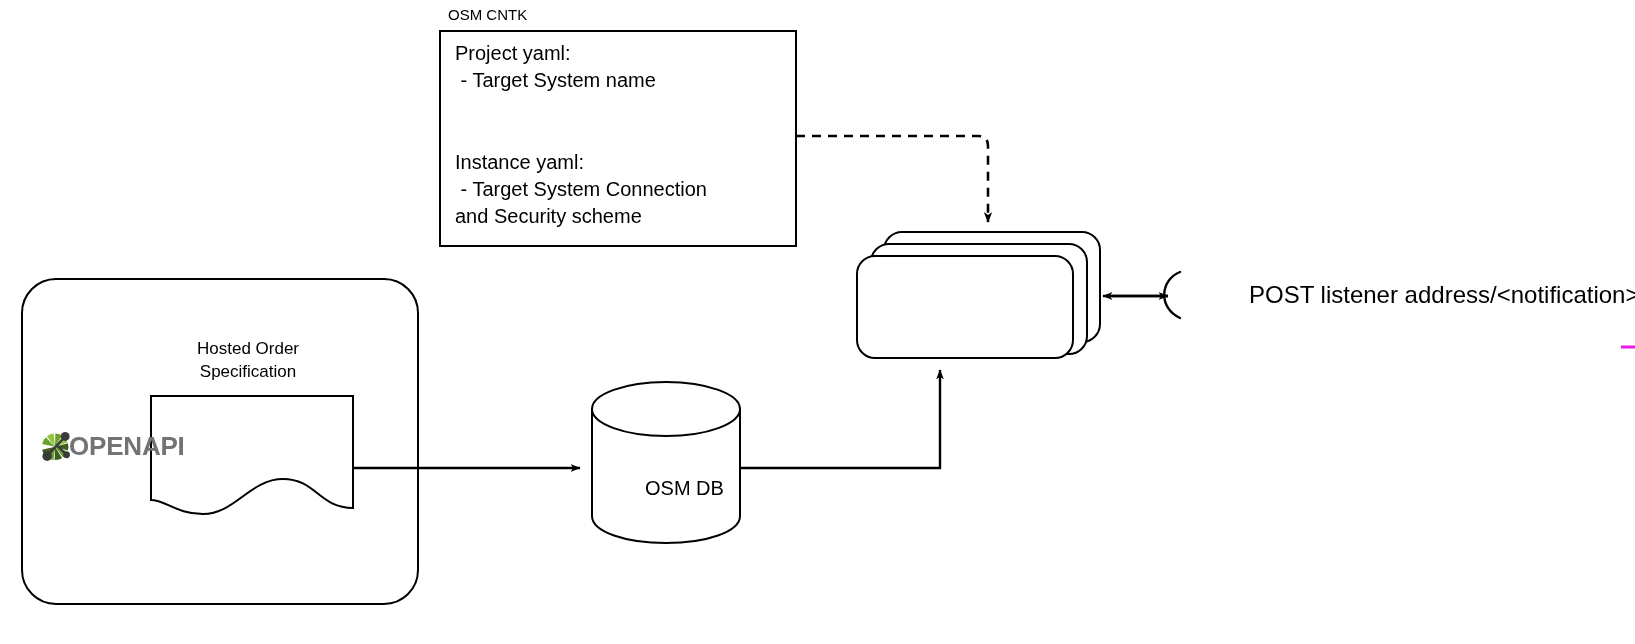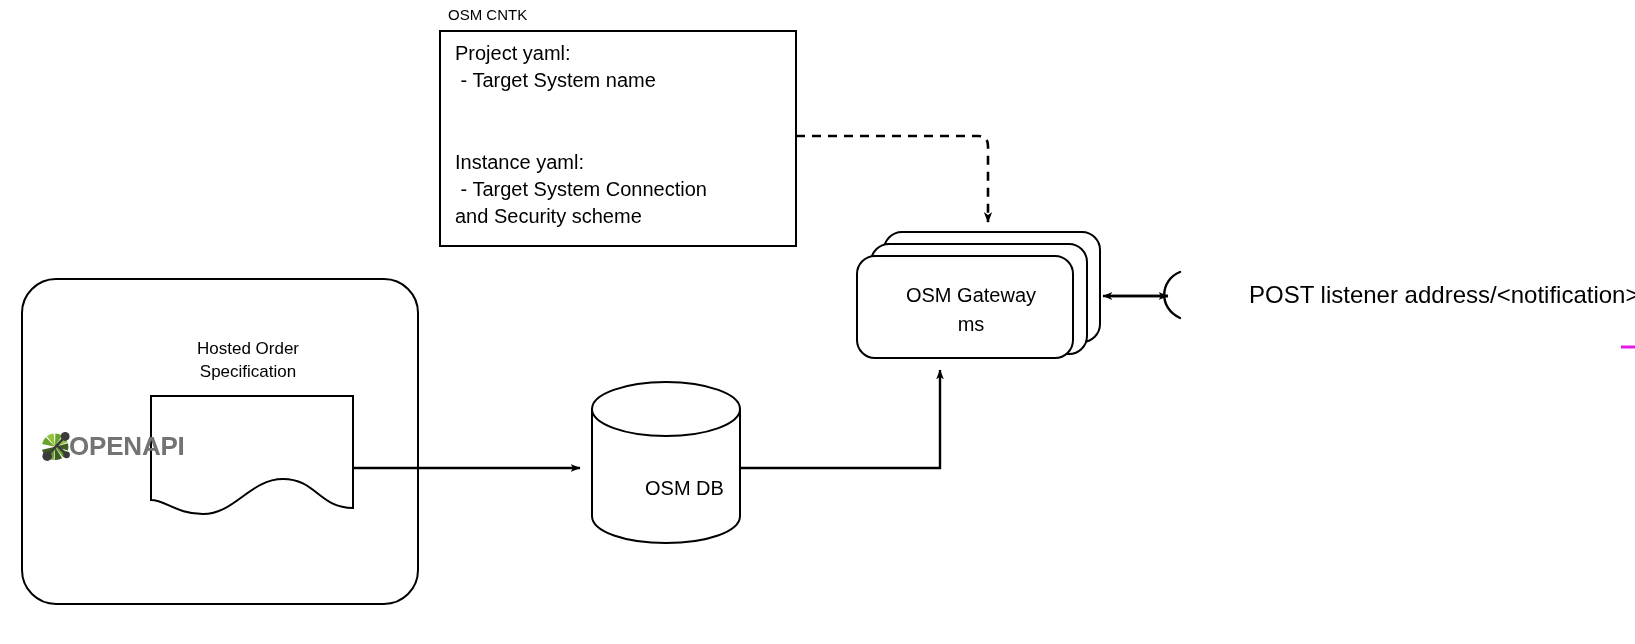--- a/index.html
+++ b/index.html
@@ -121,22 +121,20 @@
 
 
 Instance yaml:
  - Target System Connection
 and Security scheme</div>
 
   <div class="lbl" id="hos-title">Hosted Order
 Specification</div>
 
   <div class="lbl" id="osmdb-label">OSM DB</div>
-  <div class="lbl" id="gw-label">OSM Gateway
-ms</div>
   <div class="lbl" id="post-label">POST listener address/&lt;notification&gt;</div>
 
   <div id="openapi-logo">
     <svg id="openapi-mark" viewBox="0 0 100 100">
       <g transform="translate(50,52)">
 
         <path d="M 0,0 L -38,-8 A 39,39 0 0 1 -27,-28 Z" fill="#6aa32b"></path>
         <path d="M 0,0 L -24,-31 A 39,39 0 0 1 -4,-39 Z" fill="#93c23f"></path>
         <path d="M 0,0 L 1,-39 A 39,39 0 0 1 21,-33 Z" fill="#6aa32b"></path>
         <path d="M 0,0 L 24,-31 A 39,39 0 0 1 37,-13 Z" fill="#93c23f"></path>

